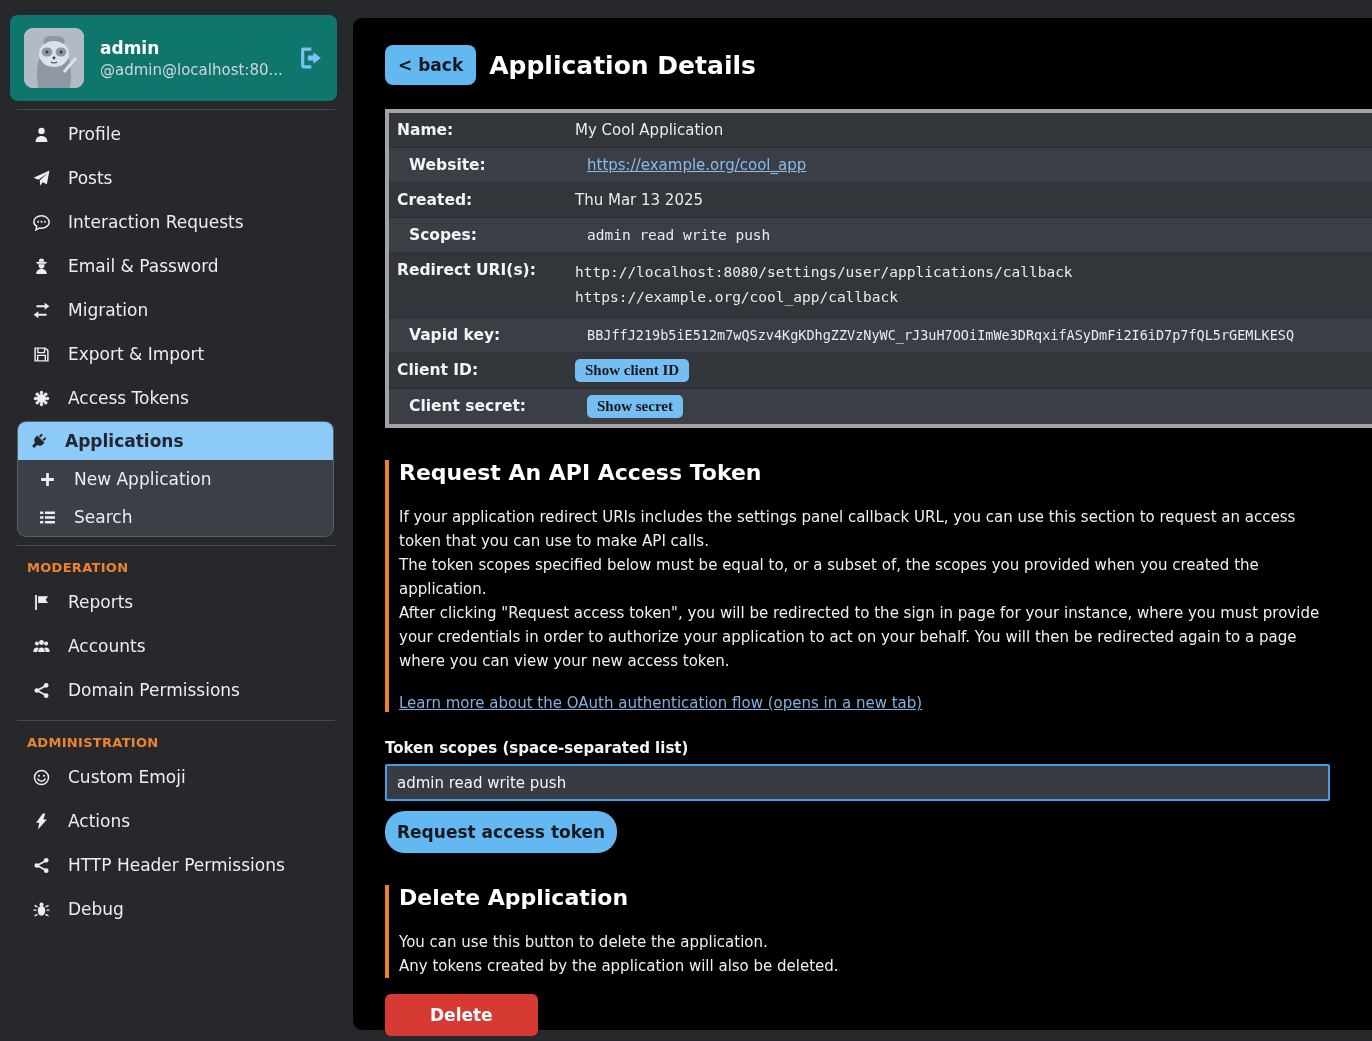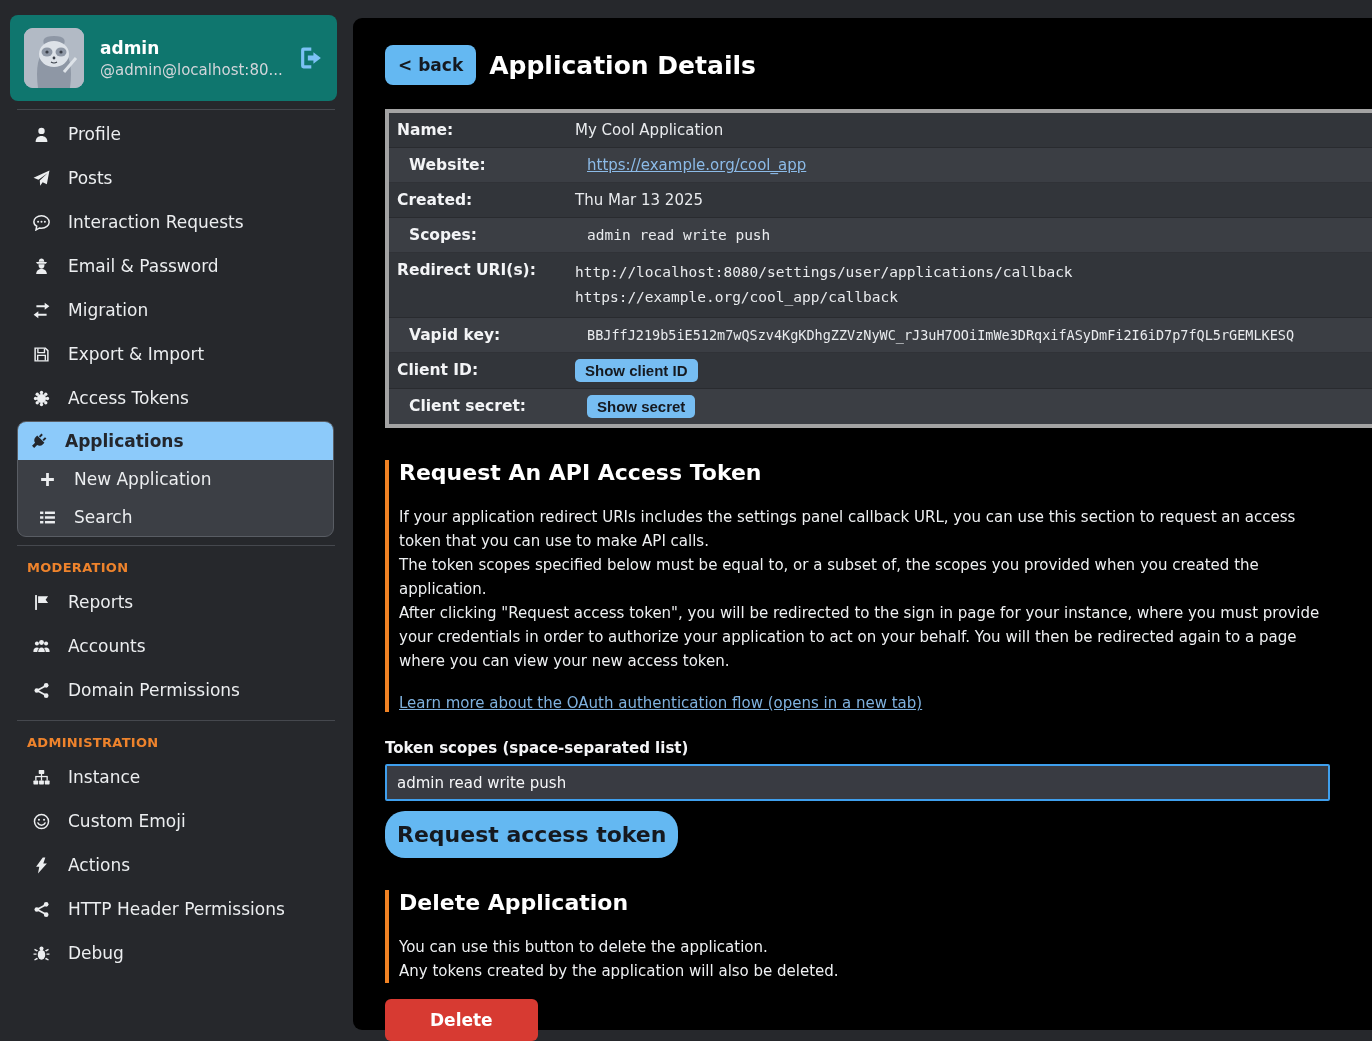--- a/index.html
+++ b/index.html
@@ -63,36 +63,36 @@
   .detail-row { display:flex; align-items:flex-start; padding:7px 8px; background:#32353a; border-bottom:1px solid rgba(0,0,0,.18); }
   .detail-row:last-child { border-bottom:none; }
   .detail-row.alt { background:#3b3e44;padding-left:20px; }
   .detail-label { width:178px; flex-shrink:0; font-weight:bold; font-size:15.5px; color:#f3f4f6; line-height:20px; }
   .detail-value { font-size:15px; color:#e9ebee; line-height:20px; word-break:break-all; }
   .detail-value.mono { font-family:"DejaVu Sans Mono","Liberation Mono",monospace; font-size:14.5px; }
   .detail-value.mono .uline { display:block; line-height:25px; }
   .detail-value.small { font-size:13.5px; }
   .value-link { color:#8cbbe8; text-decoration:underline; cursor:pointer; }
   .show-btn {
-    background:#76bdf2; color:#15191f; font-weight:bold; font-size:15px; font-family:Liberation Sans, sans-serif;
+    background:#76bdf2; color:#15191f; font-weight:bold; font-size:15px; font-family:Liberation Serif, serif;
     padding:3px 10px; border-radius:5px; border:none; cursor:pointer; margin:-1px 0;
   }
 
   .bordered-block { border-left:4px solid #f08224; padding-left:10px; margin-top:32px; }
   .section-heading { font-size:22px; font-weight:bold; color:#ffffff; margin:0 0 20px 0; }
   .section-text p { margin:0; font-size:15px; line-height:24px; color:#eef0f2; max-width:940px; }
   .learn-link { display:inline-block; margin-top:21px; font-size:15px; color:#7fb1de; text-decoration:underline; cursor:pointer; }
 
   .form-label { font-weight:bold; font-size:15px; color:#f3f4f6; margin:27px 0 7px 0; }
   .scopes-input {
     width:945px; height:37px; background:#393b42; border:2px solid #3f9fed; border-radius:2px;
     color:#f5f6f8; font-size:15px; font-family:inherit; padding:6px 10px; outline:none; display:block;
   }
   .request-btn {
-    margin-top:10px; background:#64b8f2; color:#15191f; font-weight:bold; font-size:22px;
+    margin-top:10px; background:#64b8f2; color:#15191f; font-weight:bold; font-size:17px;
     font-family:inherit; padding:11px 12px; border-radius:20px; border:none; cursor:pointer;
   }
   .delete-btn {
     margin-top:16px; background:#d73a32; color:#ffffff; font-weight:bold; font-size:17px;
     font-family:inherit; padding:11px 45px; border-radius:6px; border:none; cursor:pointer;
   }
 </style>
 </head>
 <body>
 
@@ -266,36 +266,20 @@
             <path d="m4.3 6.9 7-3.9.8 1.4-7 3.9zM5.1 7.7l7 3.9-.8 1.4-7-3.9z"></path>
           </svg>
         </span>
         <span>Domain Permissions</span>
       </div>
       <div class="divider"></div>
       <div class="section-label">ADMINISTRATION</div>
       <div class="nav-item">
         <span class="icon">
           <svg viewBox="0 0 16 16" fill="currentColor">
-            <rect x="5.4" y="1" width="5.2" height="3.6" rx=".6"></rect>
-            <rect x="7.4" y="4.4" width="1.2" height="2.3"></rect>
-            <rect x="2.1" y="6.5" width="11.8" height="1.2"></rect>
-            <rect x="2.1" y="7.5" width="1.2" height="3.4"></rect>
-            <rect x="7.4" y="7.5" width="1.2" height="3.4"></rect>
-            <rect x="12.7" y="7.5" width="1.2" height="3.4"></rect>
-            <rect x="0.4" y="10.9" width="4.5" height="3.6" rx=".6"></rect>
-            <rect x="5.75" y="10.9" width="4.5" height="3.6" rx=".6"></rect>
-            <rect x="11.1" y="10.9" width="4.5" height="3.6" rx=".6"></rect>
-          </svg>
-        </span>
-        <span>Instance</span>
-      </div>
-      <div class="nav-item">
-        <span class="icon">
-          <svg viewBox="0 0 16 16" fill="currentColor">
             <circle cx="8" cy="8" r="6.6" fill="none" stroke="currentColor" stroke-width="1.4"></circle>
             <circle cx="5.6" cy="6.3" r="1"></circle>
             <circle cx="10.4" cy="6.3" r="1"></circle>
             <path d="M4.6 9.3a3.7 3.7 0 0 0 6.8 0" fill="none" stroke="currentColor" stroke-width="1.3" stroke-linecap="round"></path>
           </svg>
         </span>
         <span>Custom Emoji</span>
       </div>
       <div class="nav-item">
         <span class="icon">

